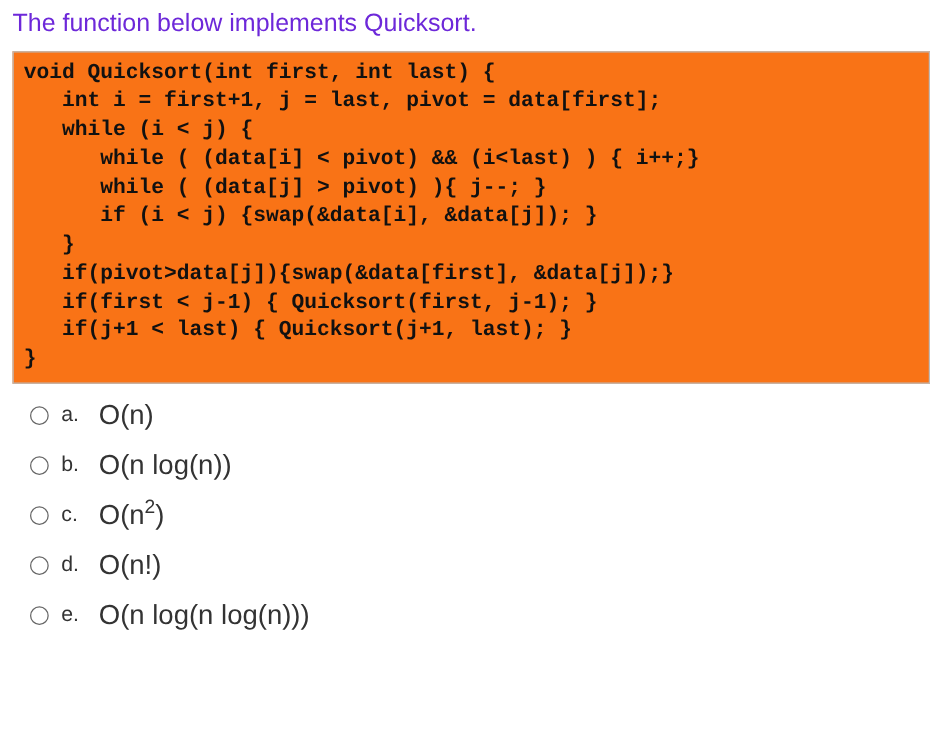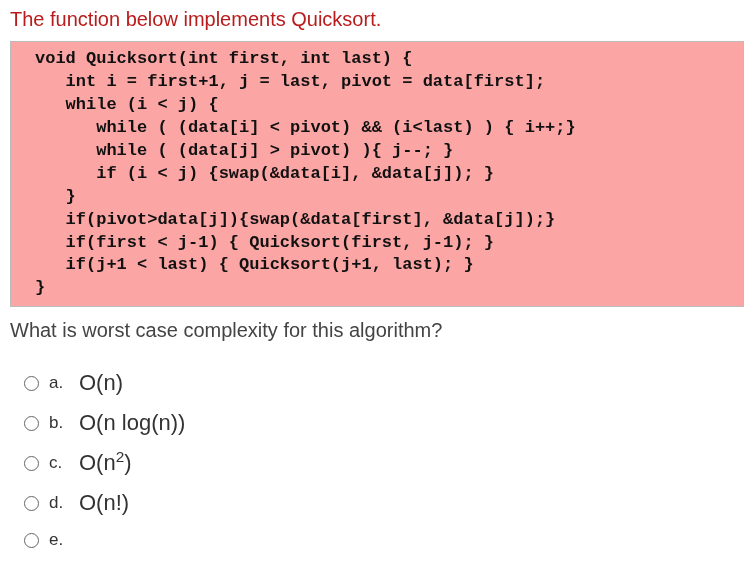--- a/index.html
+++ b/index.html
@@ -9,27 +9,27 @@
     width: 754px;
     height: 584px;
     overflow: hidden;
     color: #333;
   }
   .container {
     padding: 8px 10px;
   }
   .intro {
     font-size: 20px;
-    color: #b91c1c;
+    color: #6d28d9;
     margin-bottom: 10px;
   }
   .code-block {
     border: 1px solid #bbb;
-    background: #fca5a5;
-    padding: 6px 24px;
+    background: #f97316;
+    padding: 6px 8px;
     font-family: "Courier New", Courier, monospace;
     font-size: 17px;
     font-weight: bold;
     line-height: 1.35;
     white-space: pre;
     color: #111;
     margin-bottom: 12px;
   }
   .question {
     font-size: 20px;
@@ -80,21 +80,20 @@
    while (i &lt; j) {
       while ( (data[i] &lt; pivot) &amp;&amp; (i&lt;last) ) { i++;}
       while ( (data[j] &gt; pivot) ){ j--; }
       if (i &lt; j) {swap(&amp;data[i], &amp;data[j]); }
    }
    if(pivot&gt;data[j]){swap(&amp;data[first], &amp;data[j]);}
    if(first &lt; j-1) { Quicksort(first, j-1); }
    if(j+1 &lt; last) { Quicksort(j+1, last); }
 }</div>
 
-  <div class="question">What is worst case complexity for this algorithm?</div>
 
   <div class="options">
 
     <div class="option">
       <span class="radio"></span>
       <span class="opt-letter">a.</span>
       <span class="opt-text">O(n)</span>
     </div>
 
     <div class="option">
@@ -111,16 +110,17 @@
 
     <div class="option">
       <span class="radio"></span>
       <span class="opt-letter">d.</span>
       <span class="opt-text">O(n!)</span>
     </div>
 
     <div class="option">
       <span class="radio"></span>
       <span class="opt-letter">e.</span>
+      <span class="opt-text">O(n log(n log(n)))</span>
     </div>
 
   </div>
 </div>
 
 </body></html>

